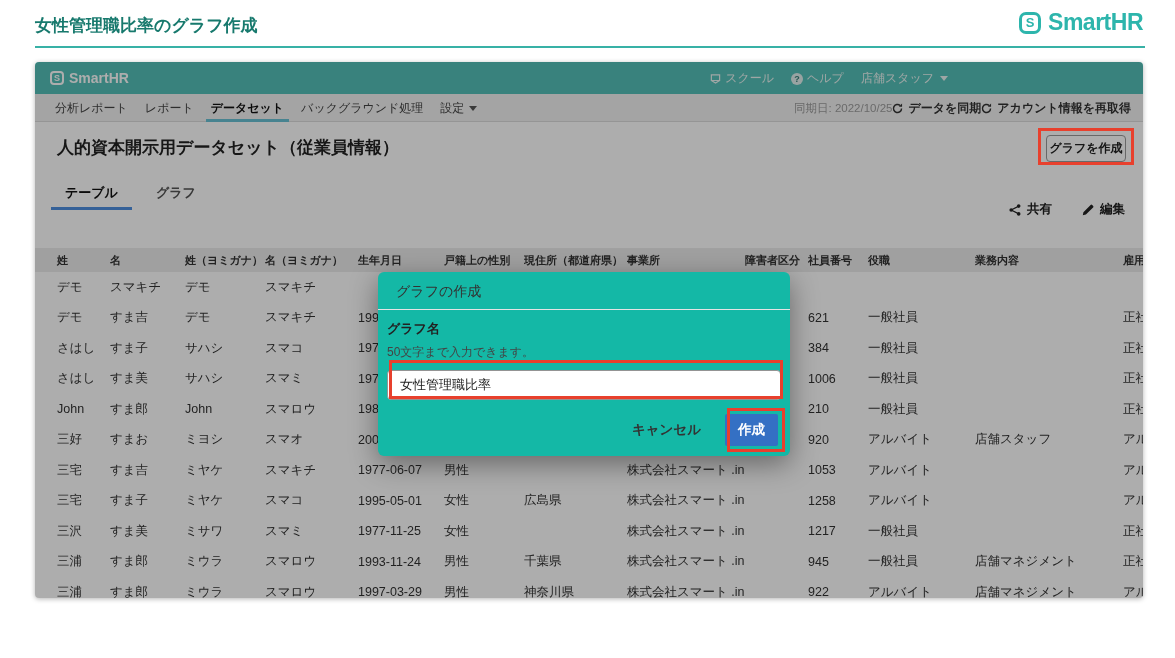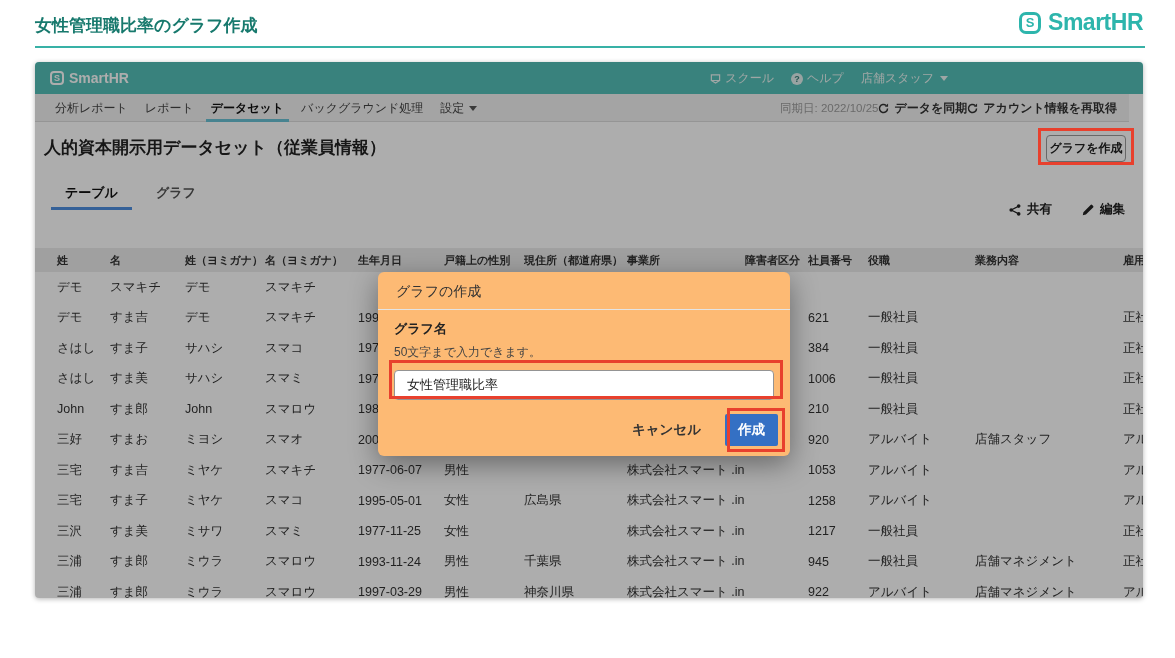--- a/index.html
+++ b/index.html
@@ -17,51 +17,51 @@
   .app { position:absolute; left:35px; top:62px; width:1108px; height:536px; border-radius:4px; overflow:hidden; background:#fff; box-shadow:0 1px 5px rgba(0,0,0,0.3); }
   .app-header { position:absolute; left:0; top:0; right:0; height:32px; background:#55c0b8; }
   .app-logo { position:absolute; left:15px; top:0; height:32px; display:flex; align-items:center; gap:5px; color:#fff; }
   .app-logo-icon { width:14px; height:14px; border:2px solid #fff; border-radius:4px; display:flex; align-items:center; justify-content:center; font-size:9px; font-weight:bold; }
   .app-logo-name { font-size:14px; font-weight:bold; }
   .app-links { position:absolute; right:195px; top:0; height:32px; display:flex; align-items:center; gap:17px; color:#eaf5f3; font-size:12px; }
   .app-link { display:flex; align-items:center; gap:4px; cursor:pointer; }
   .qcircle { display:inline-flex; width:12px; height:12px; border-radius:50%; background:#e2f1ef; color:#357f78; font-size:9px; font-weight:bold; align-items:center; justify-content:center; }
   .caret { display:inline-block; width:0; height:0; border-left:4px solid transparent; border-right:4px solid transparent; border-top:5px solid currentColor; margin-left:2px; }
 
-  .app-nav { position:absolute; left:0; top:32px; right:14px; height:28px; background:#f2f2f2; border-bottom:1px solid #dcdcdc; }
+  .app-nav { position:absolute; left:0; top:32px; right:0; height:28px; background:#f2f2f2; border-bottom:1px solid #dcdcdc; }
   .nav-left { position:absolute; left:20px; top:0; height:28px; display:flex; gap:17px; }
   .nav-item { display:flex; align-items:center; gap:3px; font-size:12px; color:#444; position:relative; cursor:pointer; }
   .nav-item.active { font-weight:bold; color:#111; }
   .nav-item.active::after { content:""; position:absolute; left:-5px; right:-5px; bottom:0; height:3px; background:#69c2d4; }
   .nav-right { position:absolute; right:12px; top:0; height:28px; display:flex; align-items:center; }
   .sync-date { font-size:11.5px; color:#9d9d9d; }
   .nav-btn { display:flex; align-items:center; gap:5px; font-size:12px; font-weight:bold; color:#333; background:none; border:none; cursor:pointer; font-family:inherit; }
 
-  .content-title { position:absolute; left:9px; top:74px; font-size:17px; font-weight:bold; color:#222; }
+  .content-title { position:absolute; left:22px; top:74px; font-size:17px; font-weight:bold; color:#222; }
   .create-graph-btn { position:absolute; left:1011px; top:73px; width:80px; height:27px; background:#fff; border:1px solid #9a9a9a; border-radius:4px; font-size:12px; font-weight:bold; color:#222; font-family:inherit; cursor:pointer; }
   .tabs { position:absolute; left:16px; top:122px; display:flex; gap:10px; }
   .tab { font-size:13px; font-weight:bold; color:#555; padding:0 14px 5px; border-bottom:3px solid transparent; cursor:pointer; }
   .tab.active { color:#111; border-bottom-color:#4f8fe0; }
   .table-actions { position:absolute; top:139px; right:18px; display:flex; gap:30px; align-items:center; }
   .action-btn { display:flex; align-items:center; gap:6px; font-size:12.5px; font-weight:bold; color:#222; background:none; border:none; cursor:pointer; font-family:inherit; }
 
   .table-wrap { position:absolute; left:0; top:186px; right:0; bottom:0; overflow:hidden; }
   table { border-collapse:collapse; table-layout:fixed; width:1185px; }
   .c0{width:75px}.c1{width:75px}.c2{width:80px}.c3{width:93px}.c4{width:86px}.c5{width:80px}.c6{width:103px}
   .c7{width:118px}.c8{width:63px}.c9{width:60px}.c10{width:107px}.c11{width:148px}.c12{width:97px}
   thead th { height:24px; background:#ececec; font-size:11px; font-weight:bold; color:#333; text-align:left; padding:0 6px 0 0; white-space:nowrap; overflow:hidden; }
   tbody td { height:30.5px; font-size:12.5px; color:#333; padding:0 6px 0 0; white-space:nowrap; overflow:hidden; }
   th:first-child, td:first-child { padding-left:22px; }
 
   .overlay { position:absolute; inset:0; background:rgba(0,0,0,0.32); z-index:10; }
 
   
-  .modal { position:absolute; left:378px; top:272px; width:412px; height:184px; background:#fdba74; border-radius:6px; box-shadow:0 8px 28px rgba(0,0,0,0.4); z-index:20; }
+  .modal { position:absolute; left:378px; top:272px; width:412px; height:184px; background:#14b8a6; border-radius:6px; box-shadow:0 8px 28px rgba(0,0,0,0.4); z-index:20; }
   .modal-header { height:38px; line-height:38px; padding:0 18px; font-size:14px; color:#333; border-bottom:1px solid #e4e4e4; }
-  .modal-body { padding:10px 16px 0; }
+  .modal-body { padding:10px 9px 0; }
   .field-label { font-size:13px; font-weight:bold; color:#222; }
   .field-help { font-size:12px; color:#444; margin-top:6px; }
   .graph-name-input { display:block; margin-top:9px; width:100%; height:30px; border:1px solid #949494; border-radius:4px; padding:0 12px; font-size:13px; color:#222; font-family:inherit; }
   .modal-footer { position:absolute; right:12px; bottom:10px; display:flex; align-items:center; gap:24px;margin-left:16px; }
   .cancel-btn { font-size:13.5px; font-weight:bold; color:#333; background:none; border:none; cursor:pointer; font-family:inherit; }
   .submit-btn { background:#3470c4; color:#fff; font-size:13.5px; font-weight:bold; border:none; border-radius:2px; padding:7px 13px; cursor:pointer; font-family:inherit; }
 
   
   .ann { position:absolute; border:3px solid #e8402d; z-index:30; pointer-events:none; }
   .ann-create { left:1038px; top:128px; width:96px; height:37px; }

